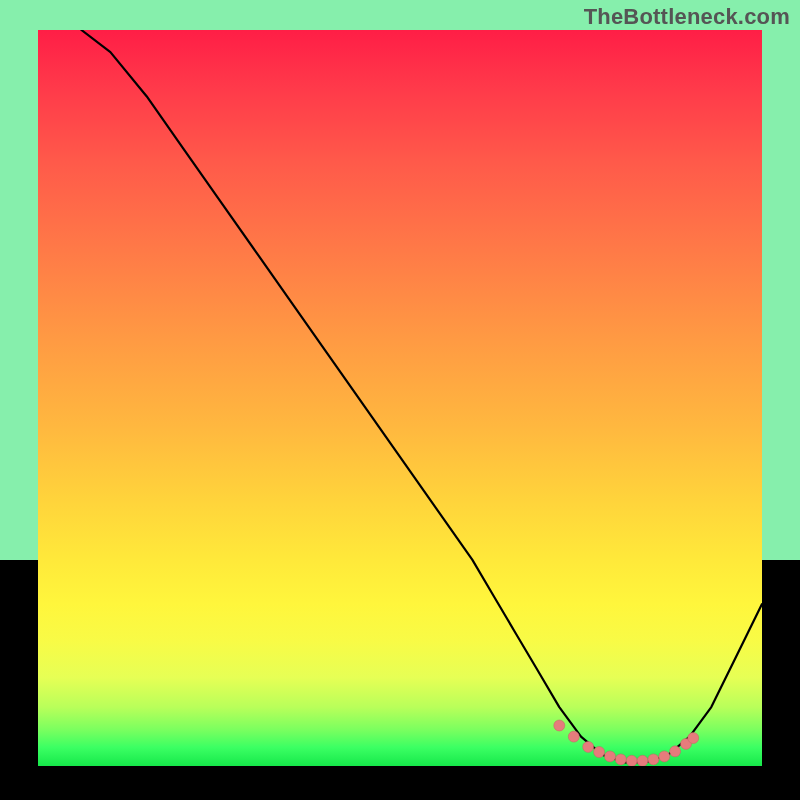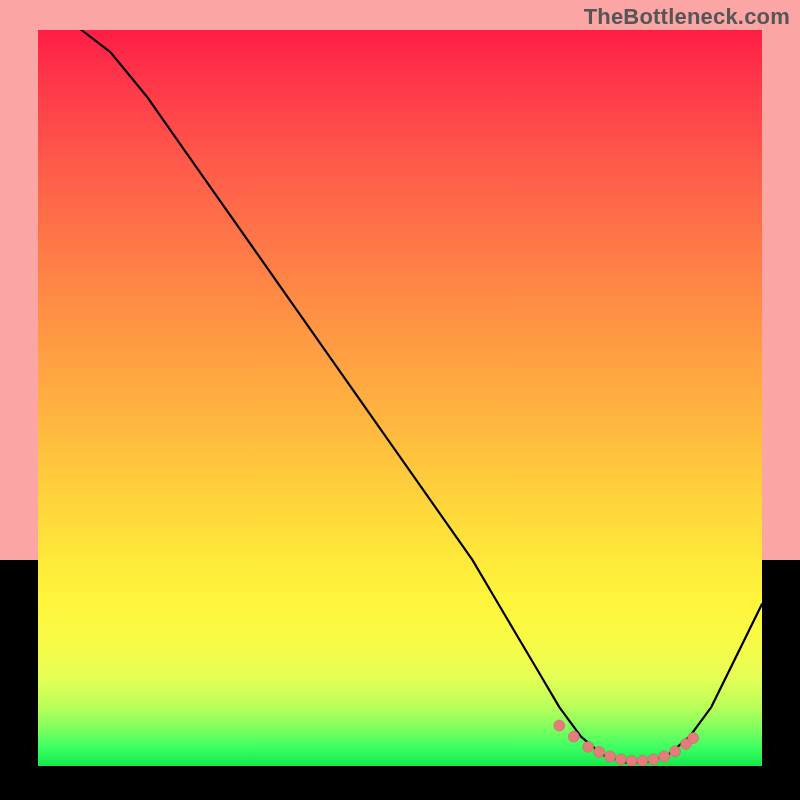--- a/index.html
+++ b/index.html
@@ -8,21 +8,21 @@
     width: 800px;
     height: 800px;
     background: #000;
     overflow: hidden;
     font-family: Arial, Helvetica, sans-serif;
   }
   .frame {
     position: relative;
     width: 800px;
     height: 560px;
-    background: #fca5a5;
+    background: #86efac;
   }
   .watermark {
     position: absolute;
     top: 4px;
     right: 10px;
     color: #555;
     font-size: 22px;
     font-weight: 600;
     letter-spacing: 0.2px;
     z-index: 20;

